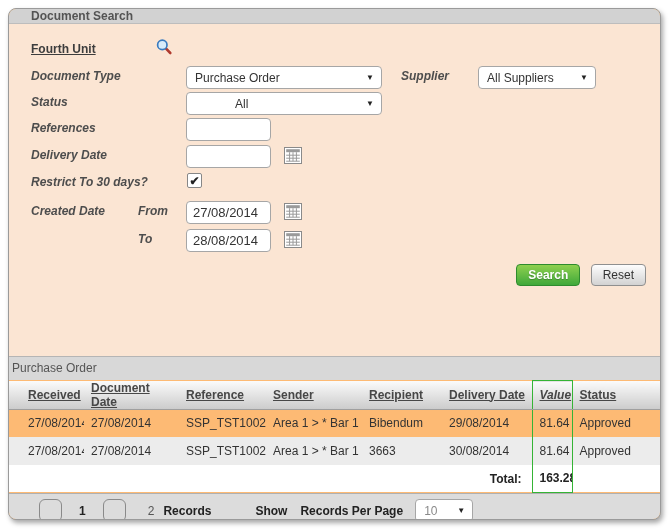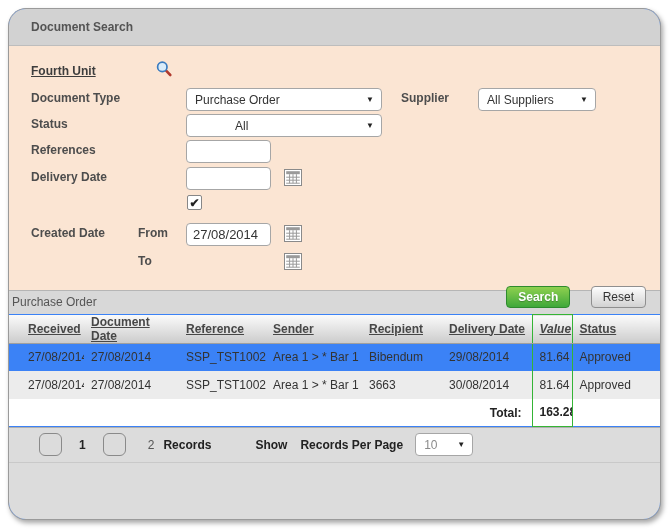--- a/index.html
+++ b/index.html
@@ -1,38 +1,38 @@
 <!DOCTYPE html>
 <html><head>
 <meta charset="utf-8">
 <style>
   * { margin:0; padding:0; box-sizing:border-box; }
   html,body { width:669px; height:529px; background:#fff; font-family:"Liberation Sans",sans-serif; font-size:12px; color:#444; }
-  .panel { position:absolute; left:8px; top:8px; width:653px; height:512px; background:#3b82f6;
-           border:1px solid #9a9a9a; border-radius:18px; overflow:hidden;
+  .panel { position:absolute; left:8px; top:8px; width:653px; height:512px; background:#fdba74;
+           border:1px solid #9a9a9a; border-radius:8px; overflow:hidden;
            box-shadow:2px 3px 5px rgba(0,0,0,0.35); display:flex; flex-direction:column; }
   
   .titlebar { height:37px; background:#d2d2d2; border-bottom:1px solid #bdbdbd; display:flex; align-items:center; padding-left:22px; }
   .titlebar span { font-weight:bold; color:#545454; }
   
-  .form-area { position:relative; height:244px; background:#fbe5d3; flex:none; }
-  .lbl { position:absolute; left:22px; font-weight:bold; color:#4d4d4d; white-space:nowrap; }
+  .form-area { position:relative; height:332px; background:#fbe5d3; flex:none; }
+  .lbl { position:absolute; left:22px; font-weight:bold; color:#4d4d4d; white-space:nowrap;font-style:italic; }
   .unit-link { position:absolute; left:22px; top:18px; font-weight:bold; color:#3d3d3d; text-decoration:underline; cursor:pointer; }
   .icon-btn { position:absolute; cursor:pointer; line-height:0; }
   .sel { position:absolute; height:23px; background:#fff; border:1px solid #a6a6a6; border-radius:4px;
          display:flex; align-items:center; justify-content:space-between; padding:0 7px 0 8px; color:#333; cursor:pointer; }
   .sel .arrow { font-size:8px; color:#222; margin-left:6px; }
   .txt { position:absolute; height:23px; width:85px; border:1px solid #a6a6a6; border-radius:4px;
          padding:0 6px; font:13px "Liberation Sans",sans-serif; color:#333; background:#fff; }
   .cal { position:absolute; left:275px; width:18px; height:17px; cursor:pointer; line-height:0; }
   .chk { position:absolute; left:178px; top:149px; width:15px; height:15px; background:#fff; border:1px solid #878787;
          border-radius:2px; cursor:pointer; text-align:center; }
   .chk span { font-size:12px; line-height:14px; color:#222; font-weight:bold; }
   .btn-row { position:absolute; right:14px; top:240px; }
-  .btn { height:22px; border-radius:4px; font:12px "Liberation Sans",sans-serif; cursor:pointer; padding:0 11px;margin-left:10px; }
+  .btn { height:22px; border-radius:4px; font:12px "Liberation Sans",sans-serif; cursor:pointer; padding:0 11px; }
   .btn-search { background:linear-gradient(#8ed04f,#3fa83a); border:1px solid #2e8b2e; color:#fff; font-weight:bold;
                 text-shadow:0 1px 1px rgba(0,0,0,0.25); margin-right:7px; }
   .btn-reset { background:linear-gradient(#fdfdfd,#d2d2d2); border:1px solid #8f8f8f; color:#333; }
   
   .section-strip { height:24px; background:#d8d8d8; border-top:1px solid #b5b5b5; line-height:23px; padding-left:3px; color:#555; flex:none; }
   table { width:100%; border-collapse:collapse; table-layout:fixed; flex:none; }
   th { height:28px; background:linear-gradient(#fbfbfb,#cccccc); border-bottom:1px solid #9f9f9f;
        text-align:left; padding:0 4px 0 7px; }
   th:first-child, td:first-child { padding-left:19px; }
   th span { font-weight:bold; color:#474747; text-decoration:underline; cursor:pointer; }
@@ -104,36 +104,38 @@
     <span class="lbl" style="top:124px;">Delivery Date</span>
     <input class="txt" style="left: 177px; top: 121px;" value="">
     <span class="cal" style="top:123px;">
       <svg width="18" height="17" viewBox="0 0 18 17">
         <rect x="0.5" y="0.5" width="17" height="16" fill="#fff" stroke="#8a8a8a"></rect>
         <rect x="2.2" y="2.2" width="13.6" height="3" fill="#9a9a9a"></rect>
         <path d="M2.2 8.2 H15.8 M2.2 11.2 H15.8 M2.2 14.2 H15.8 M5.6 5.2 V14.2 M9 5.2 V14.2 M12.4 5.2 V14.2" stroke="#9a9a9a" stroke-width="1" fill="none"></path>
       </svg>
     </span>
 
+    <span class="lbl" style="top:151px;">Restrict To 30 days?</span>
     <span class="chk">
       <span>✔</span>
     </span>
 
     <span class="lbl" style="top:180px;">Created Date</span>
     <span class="lbl" style="left:129px; top:180px;">From</span>
     <input class="txt" style="left: 177px; top: 177px;" value="27/08/2014">
     <span class="cal" style="top:179px;">
       <svg width="18" height="17" viewBox="0 0 18 17">
         <rect x="0.5" y="0.5" width="17" height="16" fill="#fff" stroke="#8a8a8a"></rect>
         <rect x="2.2" y="2.2" width="13.6" height="3" fill="#9a9a9a"></rect>
         <path d="M2.2 8.2 H15.8 M2.2 11.2 H15.8 M2.2 14.2 H15.8 M5.6 5.2 V14.2 M9 5.2 V14.2 M12.4 5.2 V14.2" stroke="#9a9a9a" stroke-width="1" fill="none"></path>
       </svg>
     </span>
 
     <span class="lbl" style="left:129px; top:208px;">To</span>
+    <input class="txt" style="left: 177px; top: 205px;" value="28/08/2014">
     <span class="cal" style="top:207px;">
       <svg width="18" height="17" viewBox="0 0 18 17">
         <rect x="0.5" y="0.5" width="17" height="16" fill="#fff" stroke="#8a8a8a"></rect>
         <rect x="2.2" y="2.2" width="13.6" height="3" fill="#9a9a9a"></rect>
         <path d="M2.2 8.2 H15.8 M2.2 11.2 H15.8 M2.2 14.2 H15.8 M5.6 5.2 V14.2 M9 5.2 V14.2 M12.4 5.2 V14.2" stroke="#9a9a9a" stroke-width="1" fill="none"></path>
       </svg>
     </span>
 
     <div class="btn-row">
       <button class="btn btn-search">Search</button>

